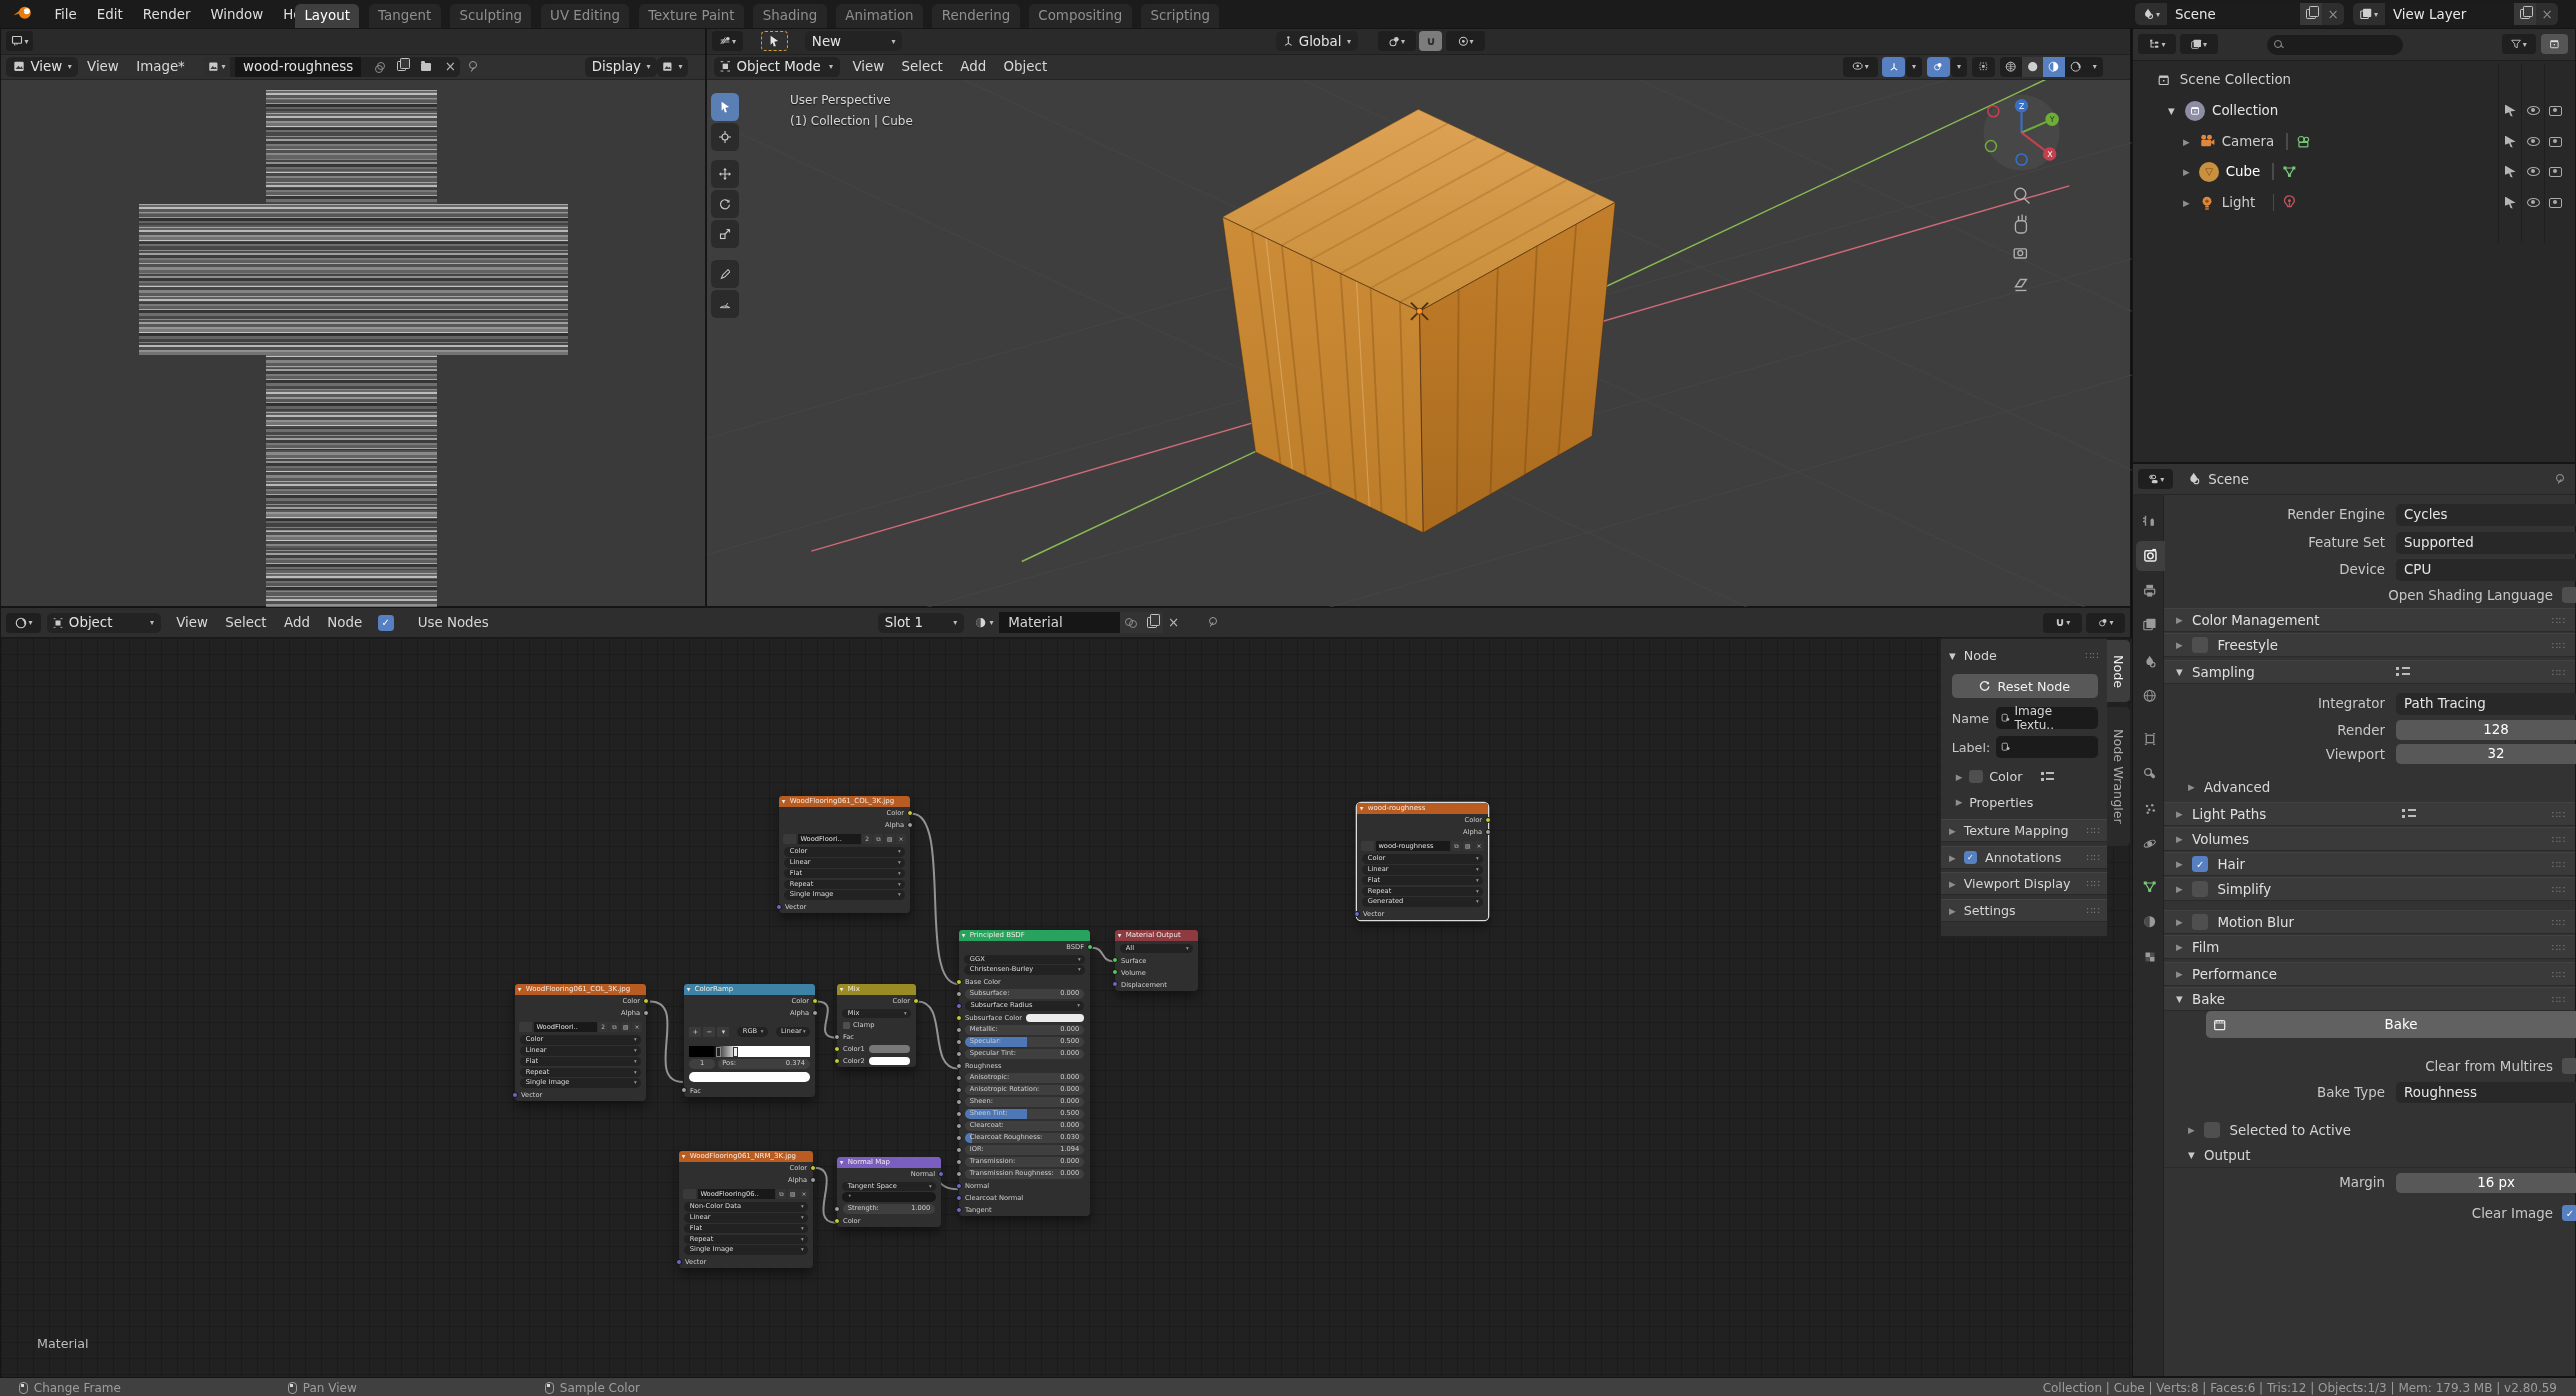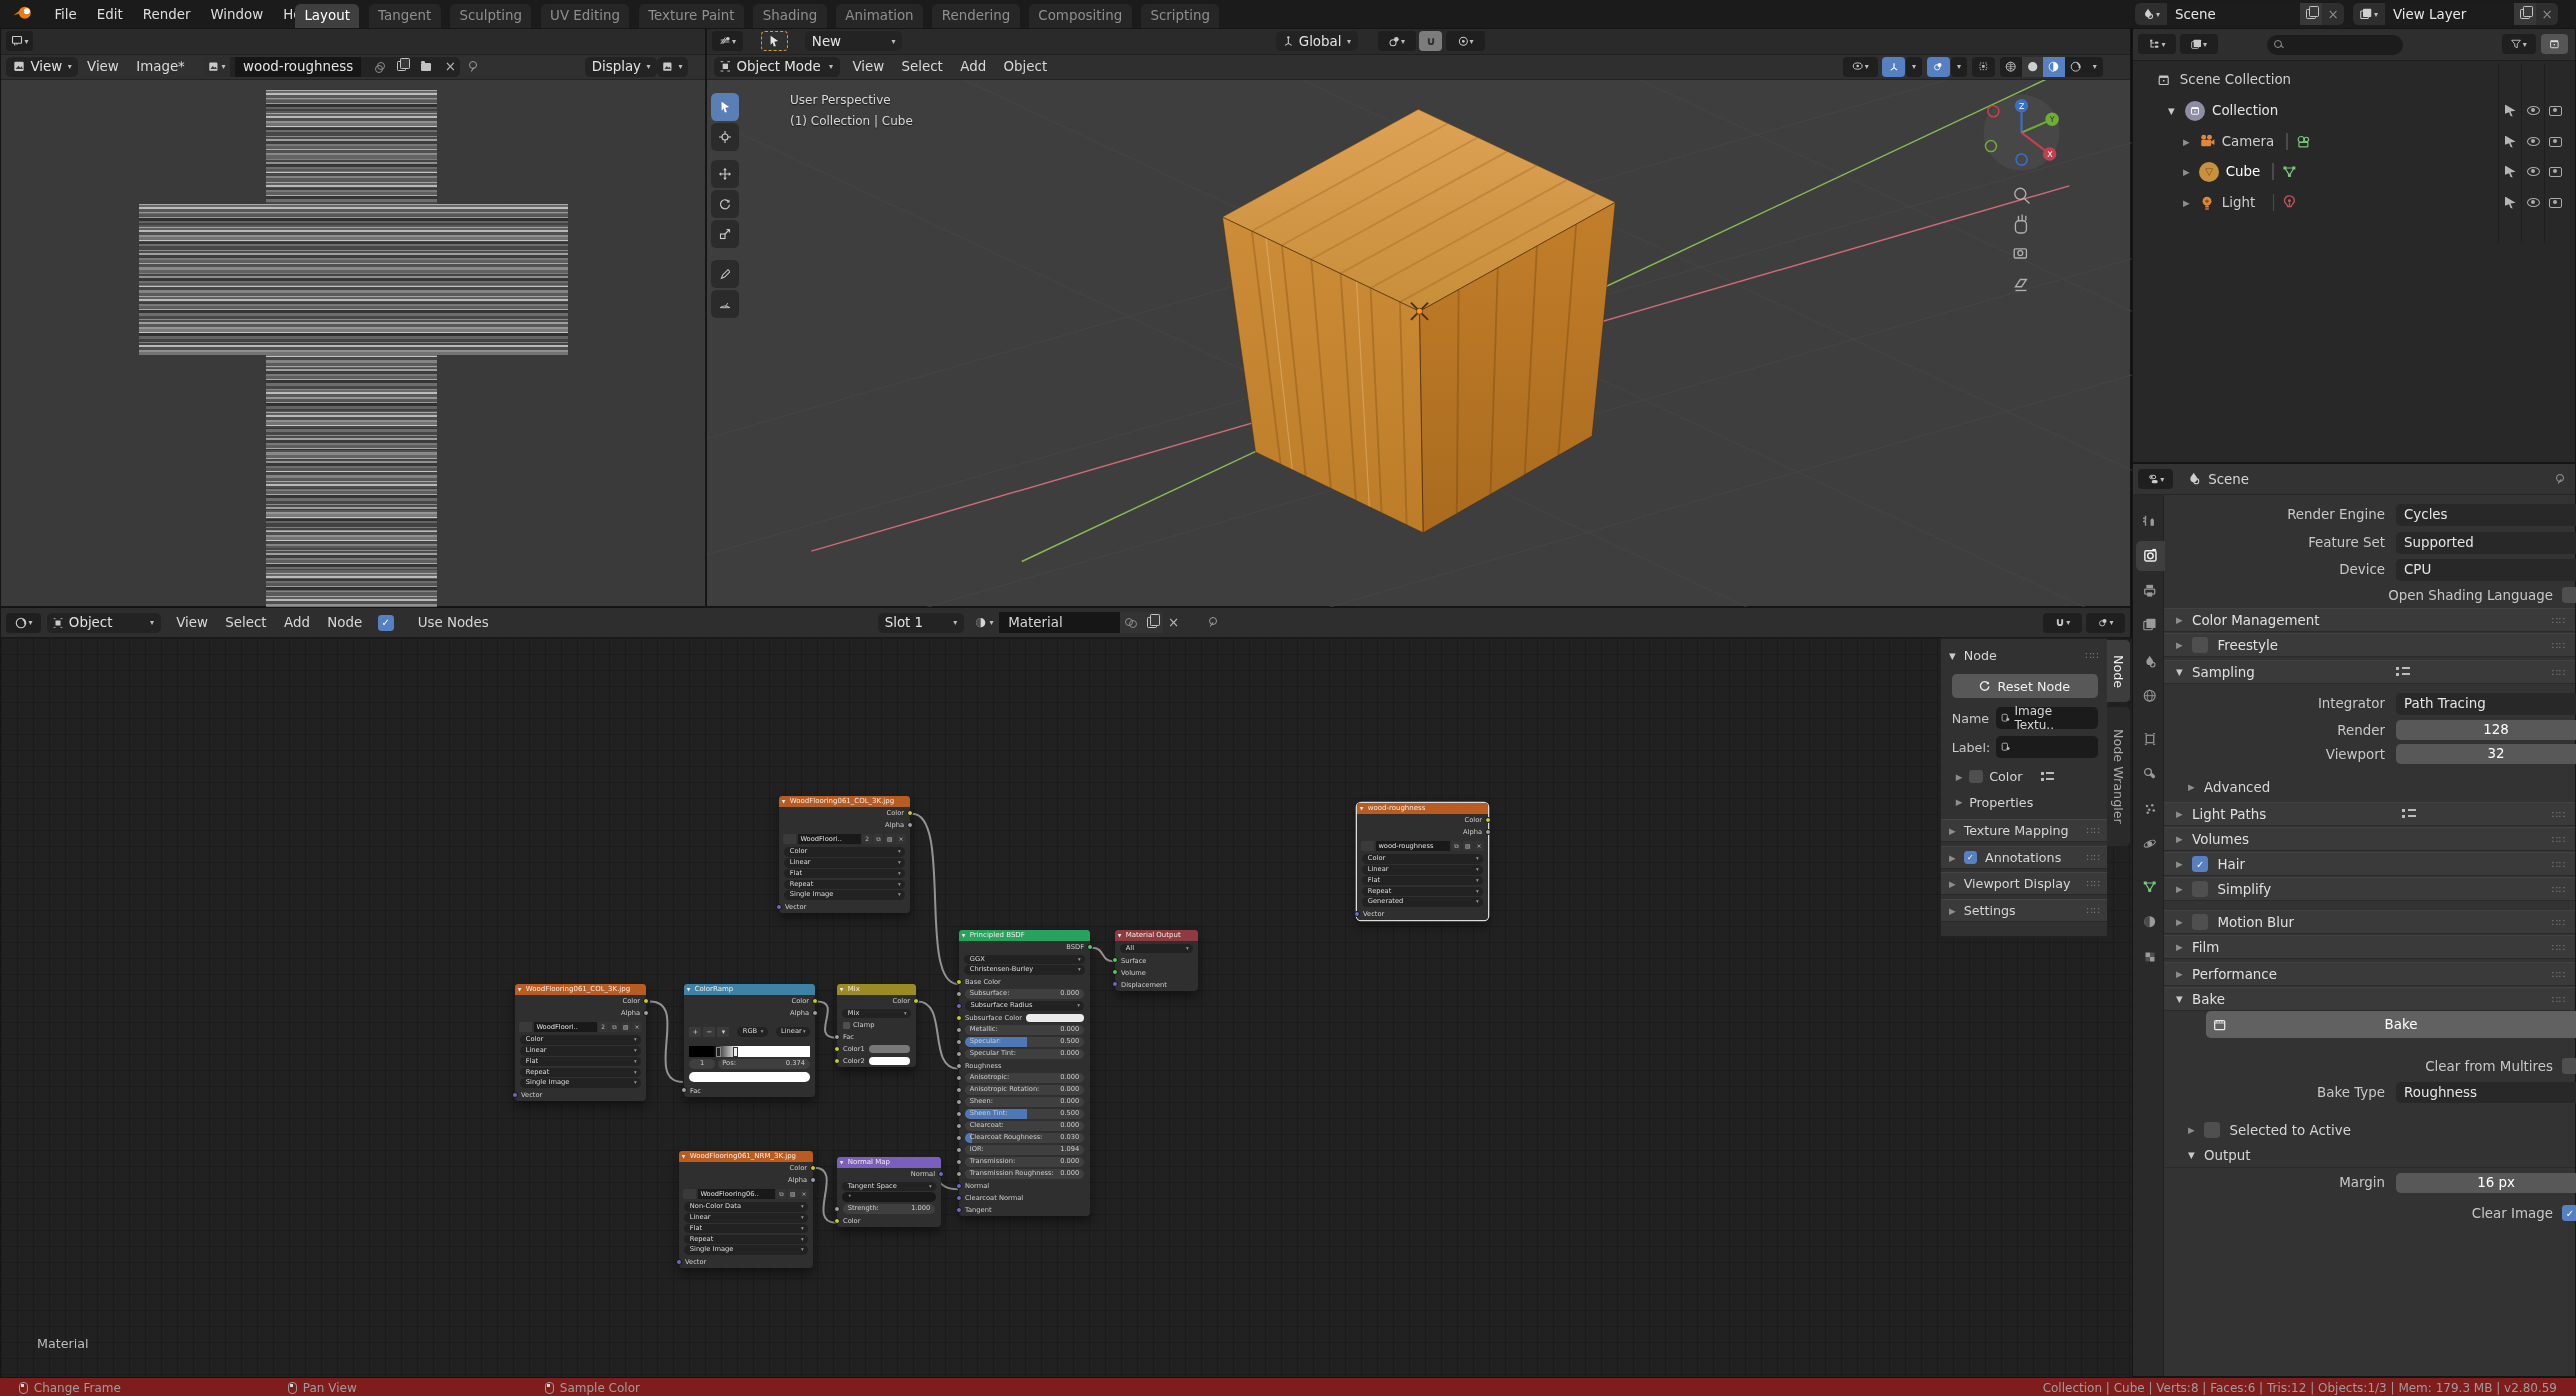--- a/index.html
+++ b/index.html
@@ -104,21 +104,21 @@
 .nsel{display:flex;align-items:center;gap:1.3px;height:14.8px;padding:0 4px}
 .nsel .nsi{width:13.4px;height:10px;background:#3a3a3a;border-radius:2px 0 0 2px}
 .nsel b{flex:1;height:10px;line-height:10px;background:#191919;padding:0 2.7px;color:#e0e0e0;white-space:nowrap;overflow:hidden}
 .nsel u,.nsel .mi{width:10px;height:10px;background:#343434;color:#bbb;text-align:center;line-height:10px;font-size:6px}
 .swatch{height:8px;border-radius:4px;flex:1;margin-left:4px}
 #npanel{position:absolute;left:1939px;top:0;width:168px;height:299px;background:#313131;border:0.7px solid #222;font-size:12.7px}
 .npsec{position:absolute;left:0;right:0;height:23px;background:#3a3a3a;border-top:0.7px solid #444;border-bottom:0.7px solid #292929;display:flex;align-items:center;gap:8px;padding-left:8px}
 .vtab{position:absolute;left:2106px;width:24px;background:#2a2a2a;border:0.7px solid #202020;border-left:none;border-radius:0 5.4px 5.4px 0;writing-mode:vertical-rl;display:flex;align-items:center;justify-content:center;color:#ababab;font-size:12.7px}
 .vtab.active{background:#3d3d3d;color:#ededed}
 
-#status{left:0;top:1377px;width:2576px;height:20px;background:#7f1d1d;border-top:0.7px solid #141414;display:flex;align-items:center;font-size:12px;color:#9d9d9d}
+#status{left:0;top:1377px;width:2576px;height:20px;background:#404040;border-top:0.7px solid #141414;display:flex;align-items:center;font-size:12px;color:#9d9d9d}
 .skey{position:absolute;display:flex;align-items:center;gap:5.4px}
 </style>
 </head>
 <body>
 
 <div id="root">
 
   <div id="topbar" class="abs">
     <span style="margin:0 9.4px 0 12px">
       <svg width="23" height="17.4" viewBox="0 0 34 26">

